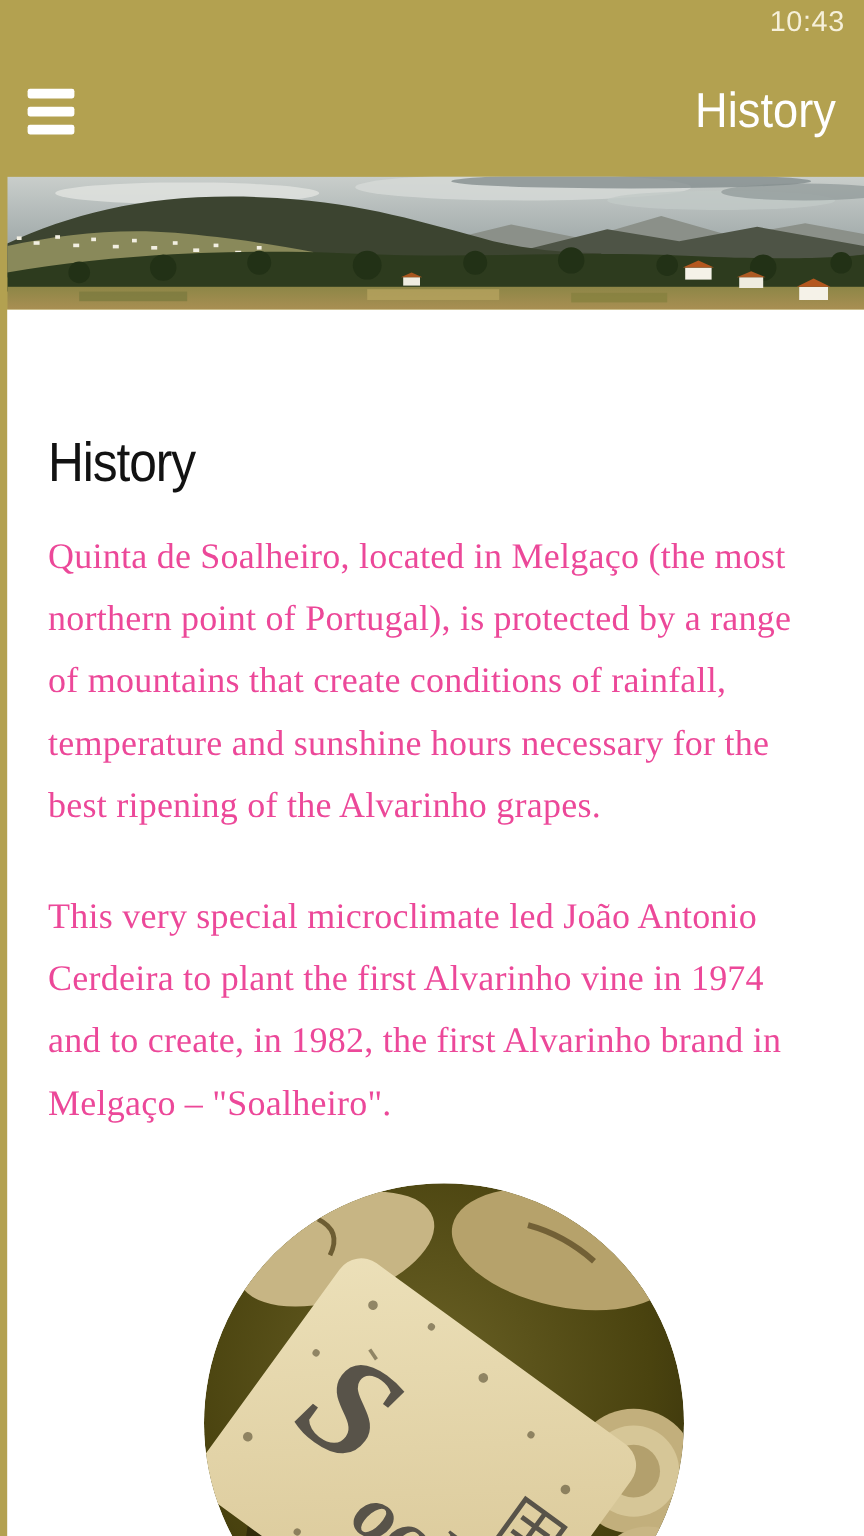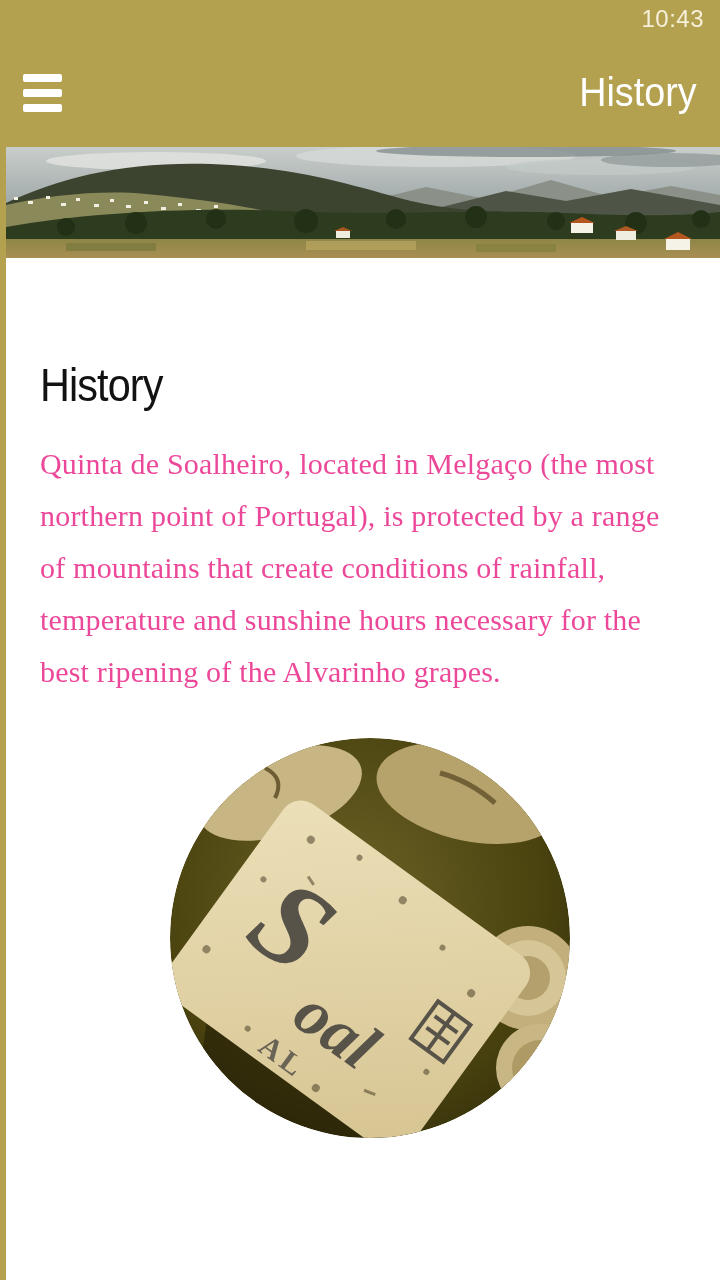--- a/index.html
+++ b/index.html
@@ -193,20 +193,21 @@
       <polygon points="328,84 346,84 337,80" fill="#a8561f"></polygon>
     </g>
   </svg>
 </div>
 
 <div class="content">
   <h1 class="page-heading">History</h1>
 
   <div class="body-copy">
     <p>Quinta de Soalheiro, located in Melgaço (the most northern point of Portugal), is protected by a range of mountains that create conditions of rainfall, temperature and sunshine hours necessary for the best ripening of the Alvarinho grapes.</p>
+    <p>This very special microclimate led João Antonio Cerdeira to plant the first Alvarinho vine in 1974 and to create, in 1982, the first Alvarinho brand in Melgaço – "Soalheiro".</p>
   </div>
 
   
   <div class="cork-circle">
     <svg viewBox="0 0 400 400">
       <defs>
         <radialGradient id="corkbg" cx="0.45" cy="0.4" r="0.8">
           <stop offset="0" stop-color="#6b6226"></stop>
           <stop offset="0.6" stop-color="#4a430f"></stop>
           <stop offset="1" stop-color="#2b260a"></stop>

